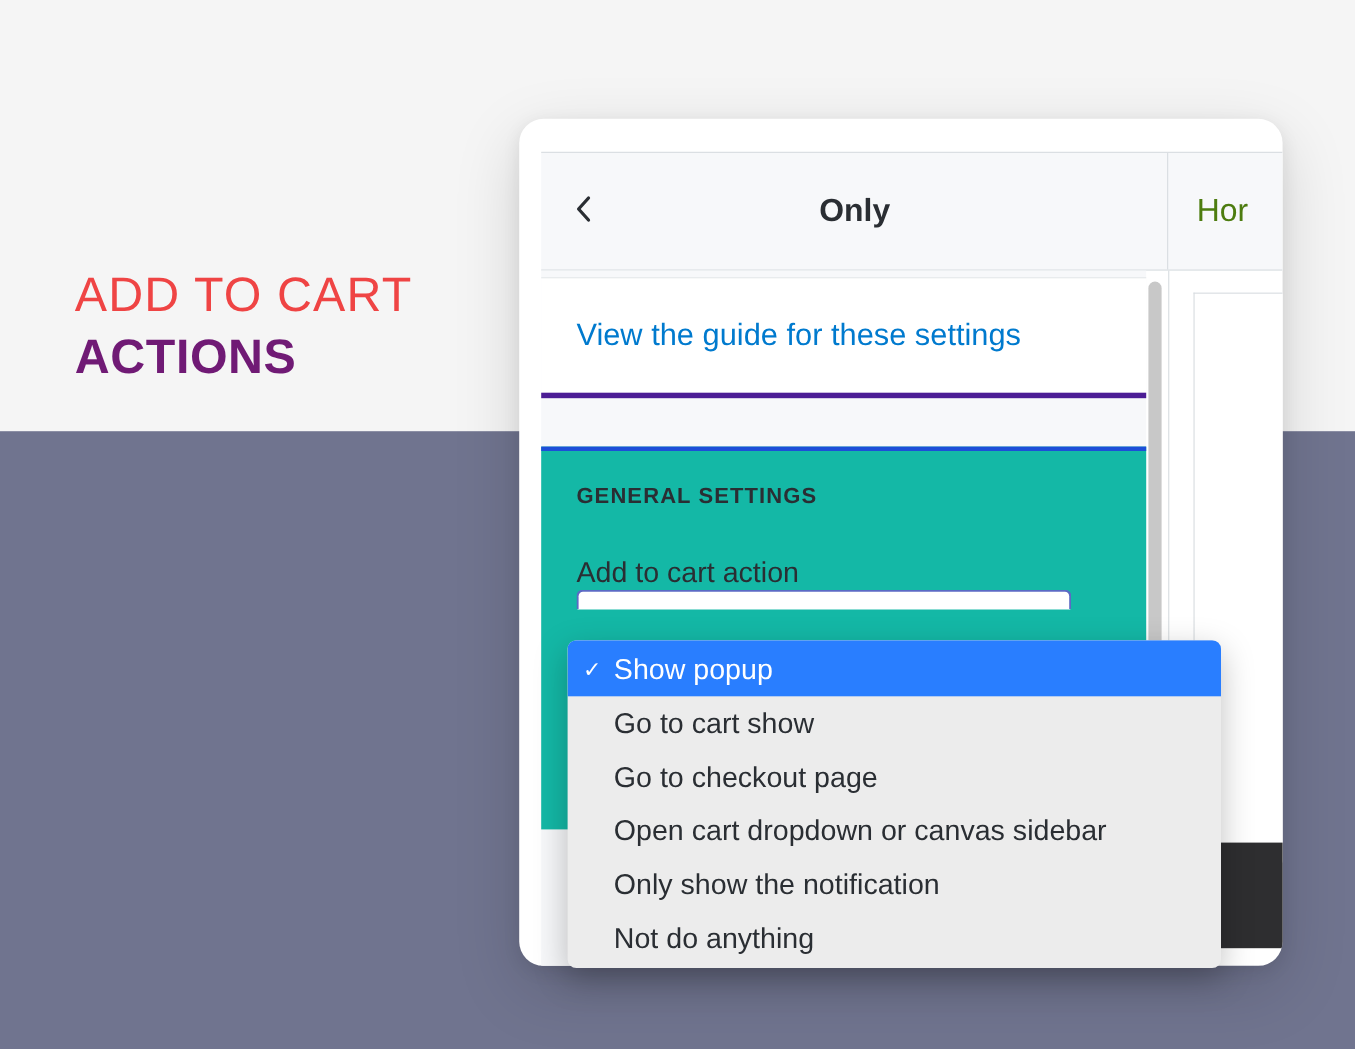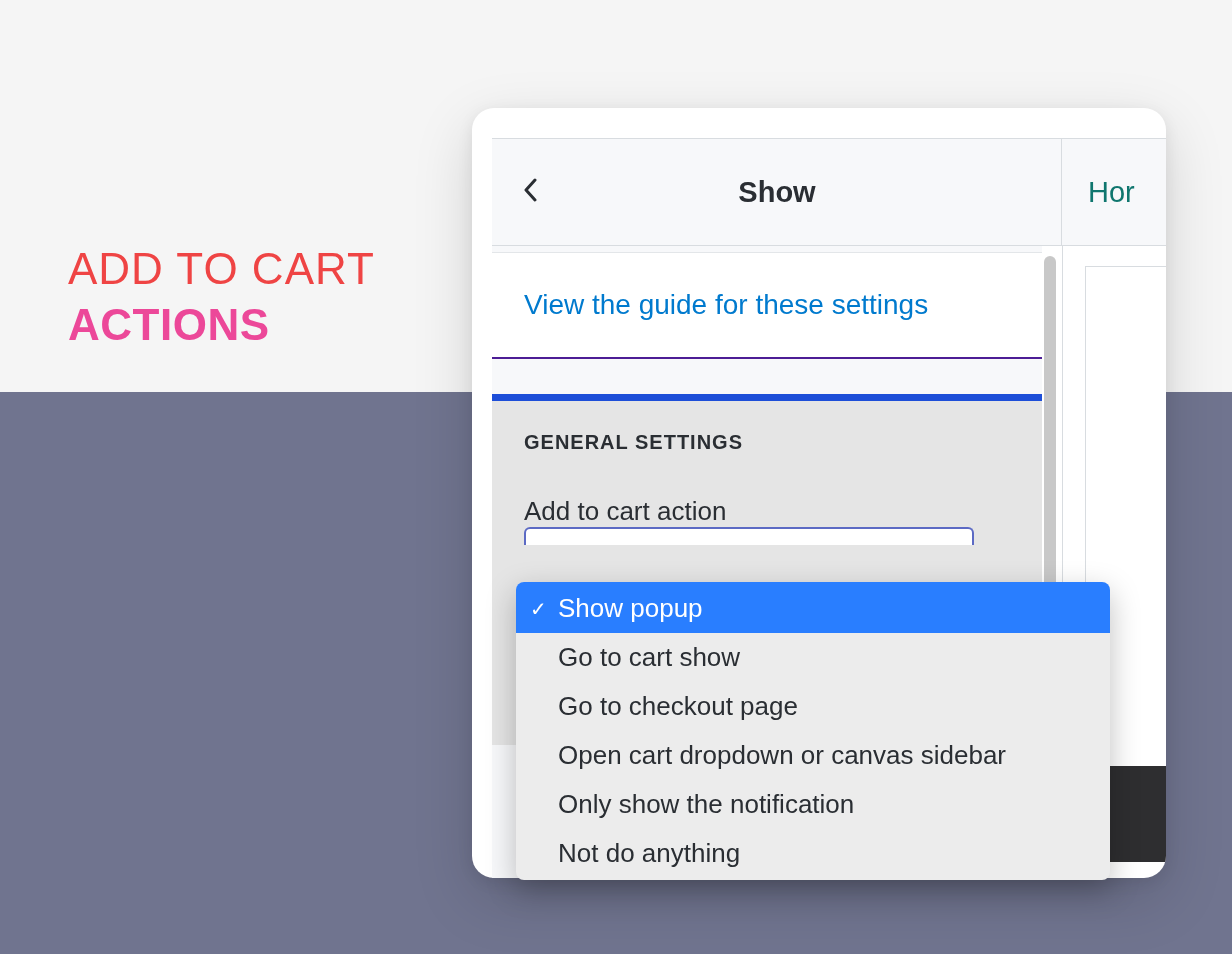--- a/index.html
+++ b/index.html
@@ -35,21 +35,21 @@
       font-size: 44px;
       font-weight: 300;
       letter-spacing: 1px;
       color: #ef4444;
       margin-bottom: 6px;
     }
     .feature-title .line2 {
       font-size: 44px;
       font-weight: 800;
       letter-spacing: 0.5px;
-      color: #ec4899;
+      color: #701a75;
     }
     .card {
       position: absolute;
       left: 472px;
       top: 108px;
       width: 694px;
       height: 770px;
       background: #fff;
       border-radius: 22px;
       box-shadow: 0 20px 60px rgba(0,0,0,0.15), 0 4px 16px rgba(0,0,0,0.08);
@@ -103,21 +103,21 @@
       color: #2a2e33;
       pointer-events: none;
     }
     .side-header {
       flex: 1;
       display: flex;
       align-items: center;
       padding-left: 26px;
       font-size: 29px;
       font-weight: 400;
-      color: #0f766e;
+      color: #4d7c0f;
     }
     
     .content-area {
       position: absolute;
       left: 0;
       top: 138px;
       width: 570px;
       height: 632px;
     }
     .scrollbar-track {
@@ -163,45 +163,45 @@
       background: #2e2e30;
     }
     
     .guide-section {
       position: absolute;
       left: 0;
       top: 6px;
       width: 550px;
       background: #fff;
       border-top: 1px solid #e3e6e9;
-      border-bottom: 2px solid #4c1d95;
+      border-bottom: 5px solid #4c1d95;
       padding: 36px 32px;
     }
     .guide-link {
       color: #007ace;
       font-size: 28px;
       font-weight: 400;
       cursor: pointer;
       text-decoration: none;
     }
     .gap-filler {
       position: absolute;
       top: 0;
       left: 0;
       width: 550px;
       height: 700px;
       background: #f7f8fa;
     }
     .settings-section {
       position: absolute;
       left: 0;
-      top: 148px;
+      top: 160px;
       width: 550px;
-      background: #e5e5e5;
-      border-top: 7px solid #1d4ed8;
+      background: #14b8a6;
+      border-top: 4px solid #1d4ed8;
       padding: 30px 32px 200px;
     }
     .section-header {
       font-size: 20px;
       font-weight: 700;
       letter-spacing: 1px;
       color: #2a2e33;
       text-transform: uppercase;
       margin-bottom: 42px;
     }
@@ -282,21 +282,21 @@
 
     <div class="header-bar">
       <div class="main-header">
         <div class="back-btn">
           <span>
             <svg viewBox="0 0 14 24" fill="none" stroke="#2a2e33" stroke-width="3" stroke-linecap="round" stroke-linejoin="round">
               <polyline points="12,2 3,12 12,22"></polyline>
             </svg>
           </span>
         </div>
-        <div class="header-title">Show</div>
+        <div class="header-title">Only</div>
       </div>
       <div class="side-header">Hor</div>
     </div>
 
     <div class="content-area">
       <div class="gap-filler"></div>
 
       <div class="guide-section">
         <a class="guide-link">View the guide for these settings</a>
       </div>

